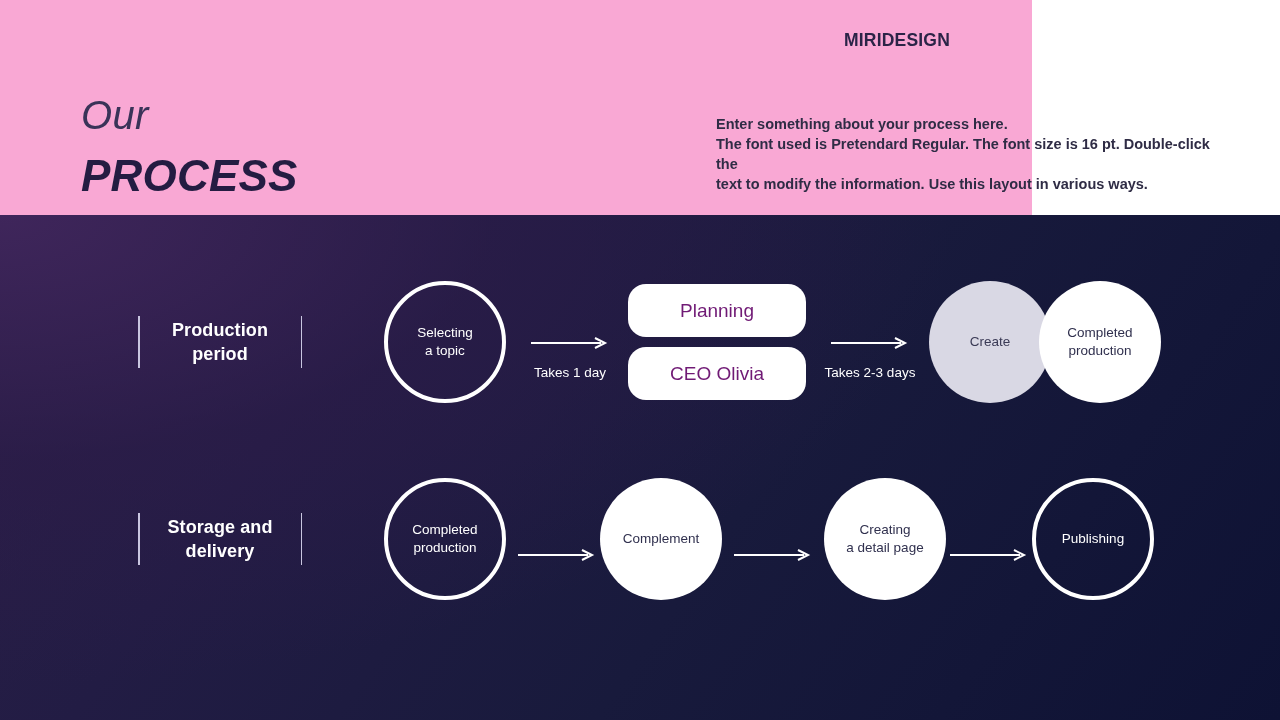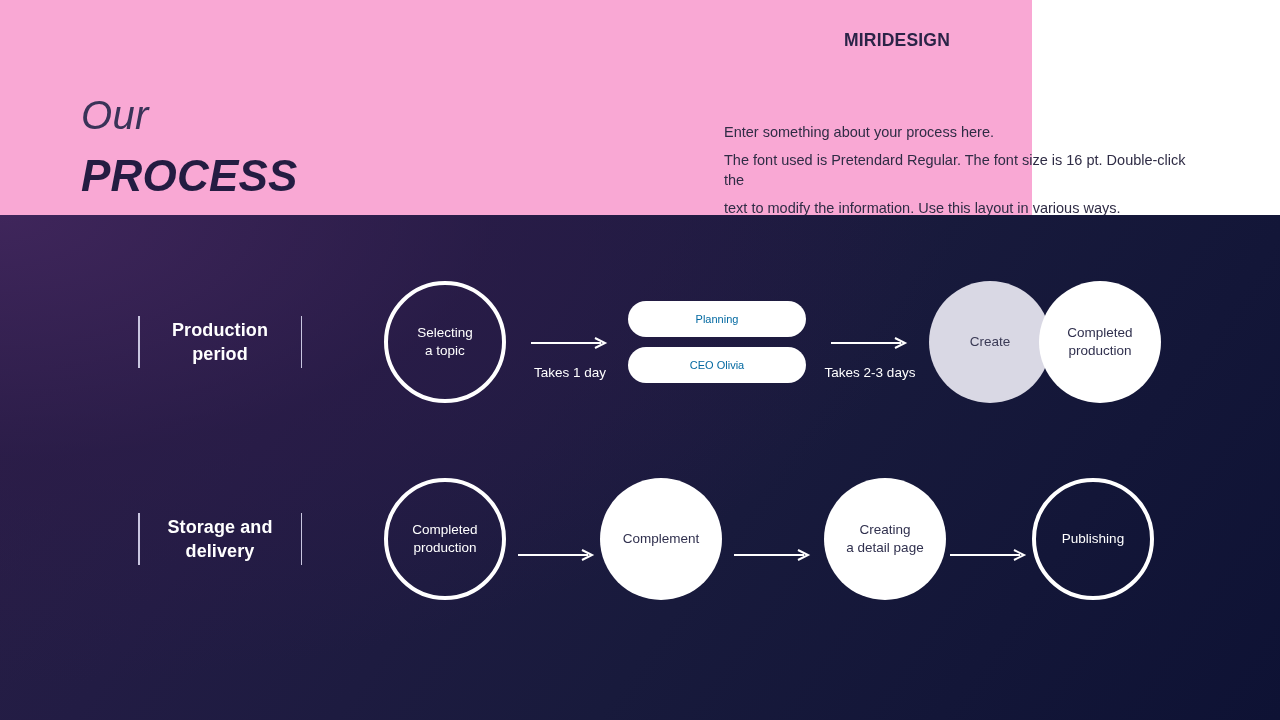--- a/index.html
+++ b/index.html
@@ -61,21 +61,21 @@
   }
   .intro {
     position: absolute;
     left: 716px;
     top: 114px;
     width: 500px;
     font-size: 14.5px;
     line-height: 20px;
     color: #2f2c45;
   }
-  .intro p { margin: 8px; }
+  .intro p { margin: 0; font-weight: bold; }
 
   
   .panel {
     position: absolute;
     left: 0; top: 215px;
     width: 1280px;
     height: 505px;
     background:
       radial-gradient(120% 150% at 0% 0%, rgba(64,38,92,0.95) 0%, rgba(46,28,74,0.55) 32%, rgba(30,22,58,0.0) 62%),
       linear-gradient(125deg, #2a1f47 0%, #221c44 26%, #181a3c 58%, #0e1234 100%);
@@ -201,25 +201,25 @@
     width: 178px;
     height: 170px;
     display: flex;
     flex-direction: column;
     align-items: center;
     justify-content: center;
     gap: 10px;
   }
   .pill {
     width: 178px;
-    height: 36px;
+    height: 53px;
     border-radius: 18px;
     background: #ffffff;
-    color: #0369a1;
-    font-size: 11px;
+    color: #701a75;
+    font-size: 19px;
     display: flex;
     align-items: center;
     justify-content: center;
   }
 </style>
 </head>
 <body>
 
 <div class="slide">
 

